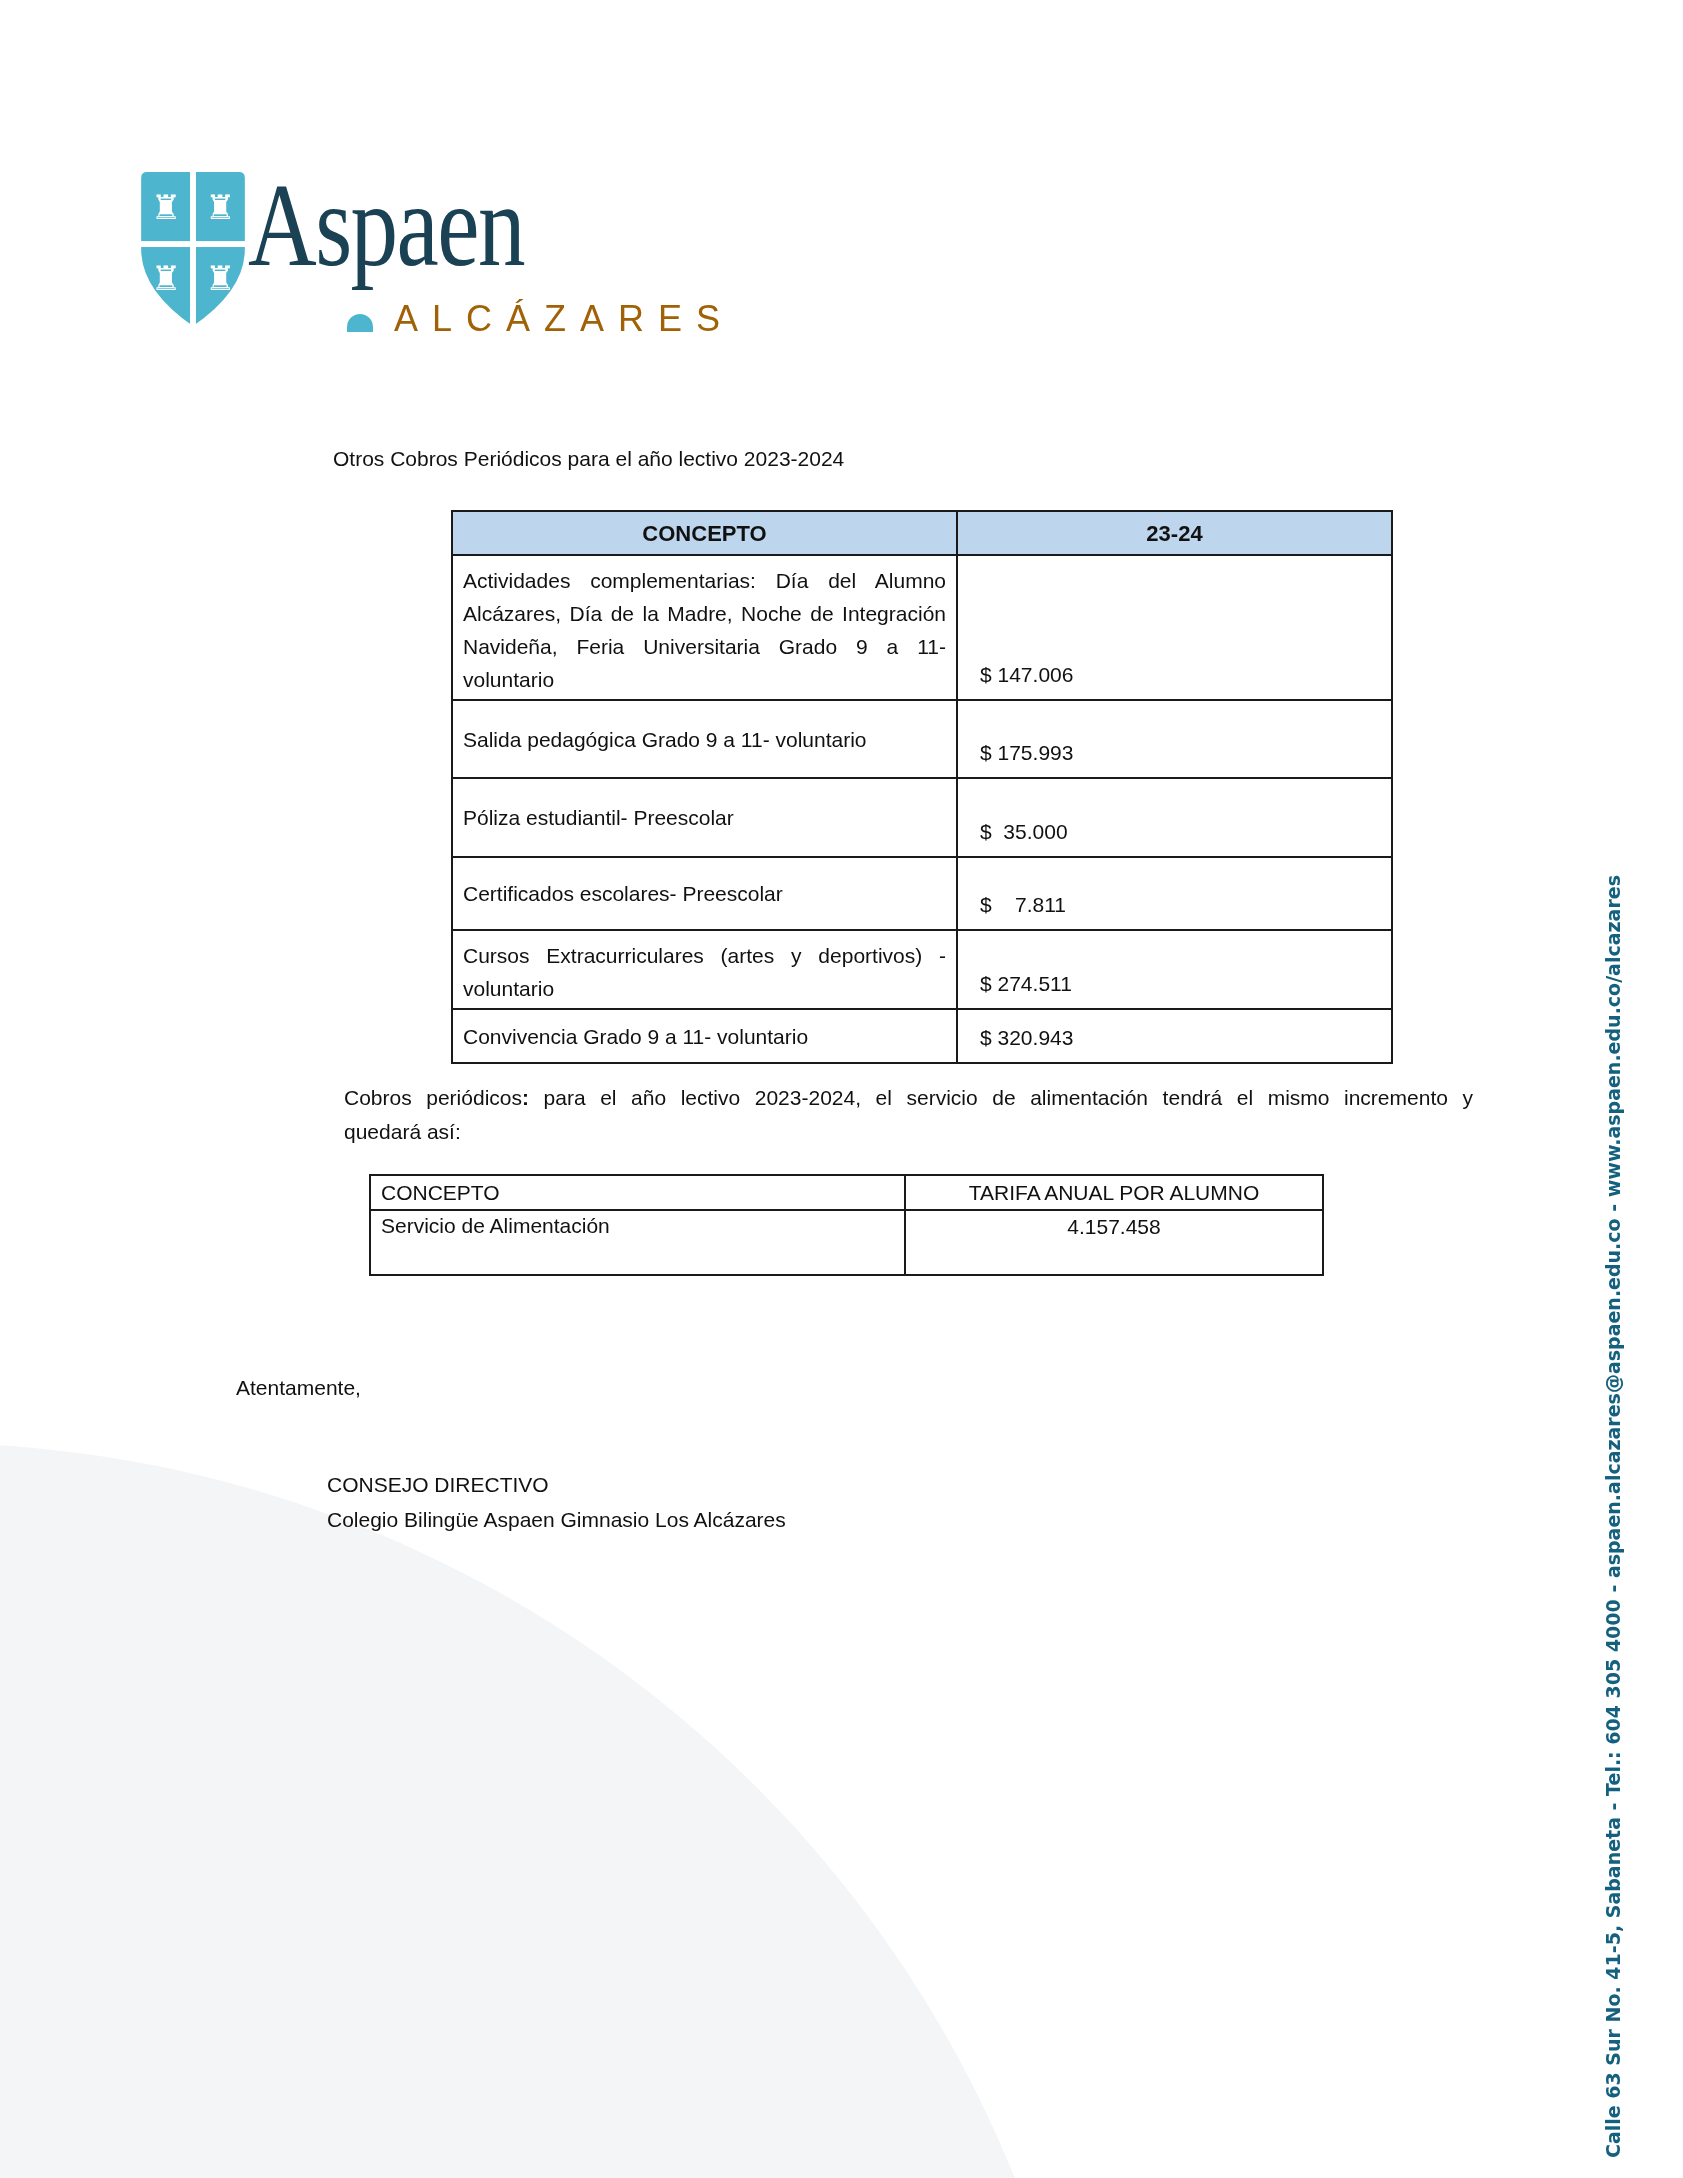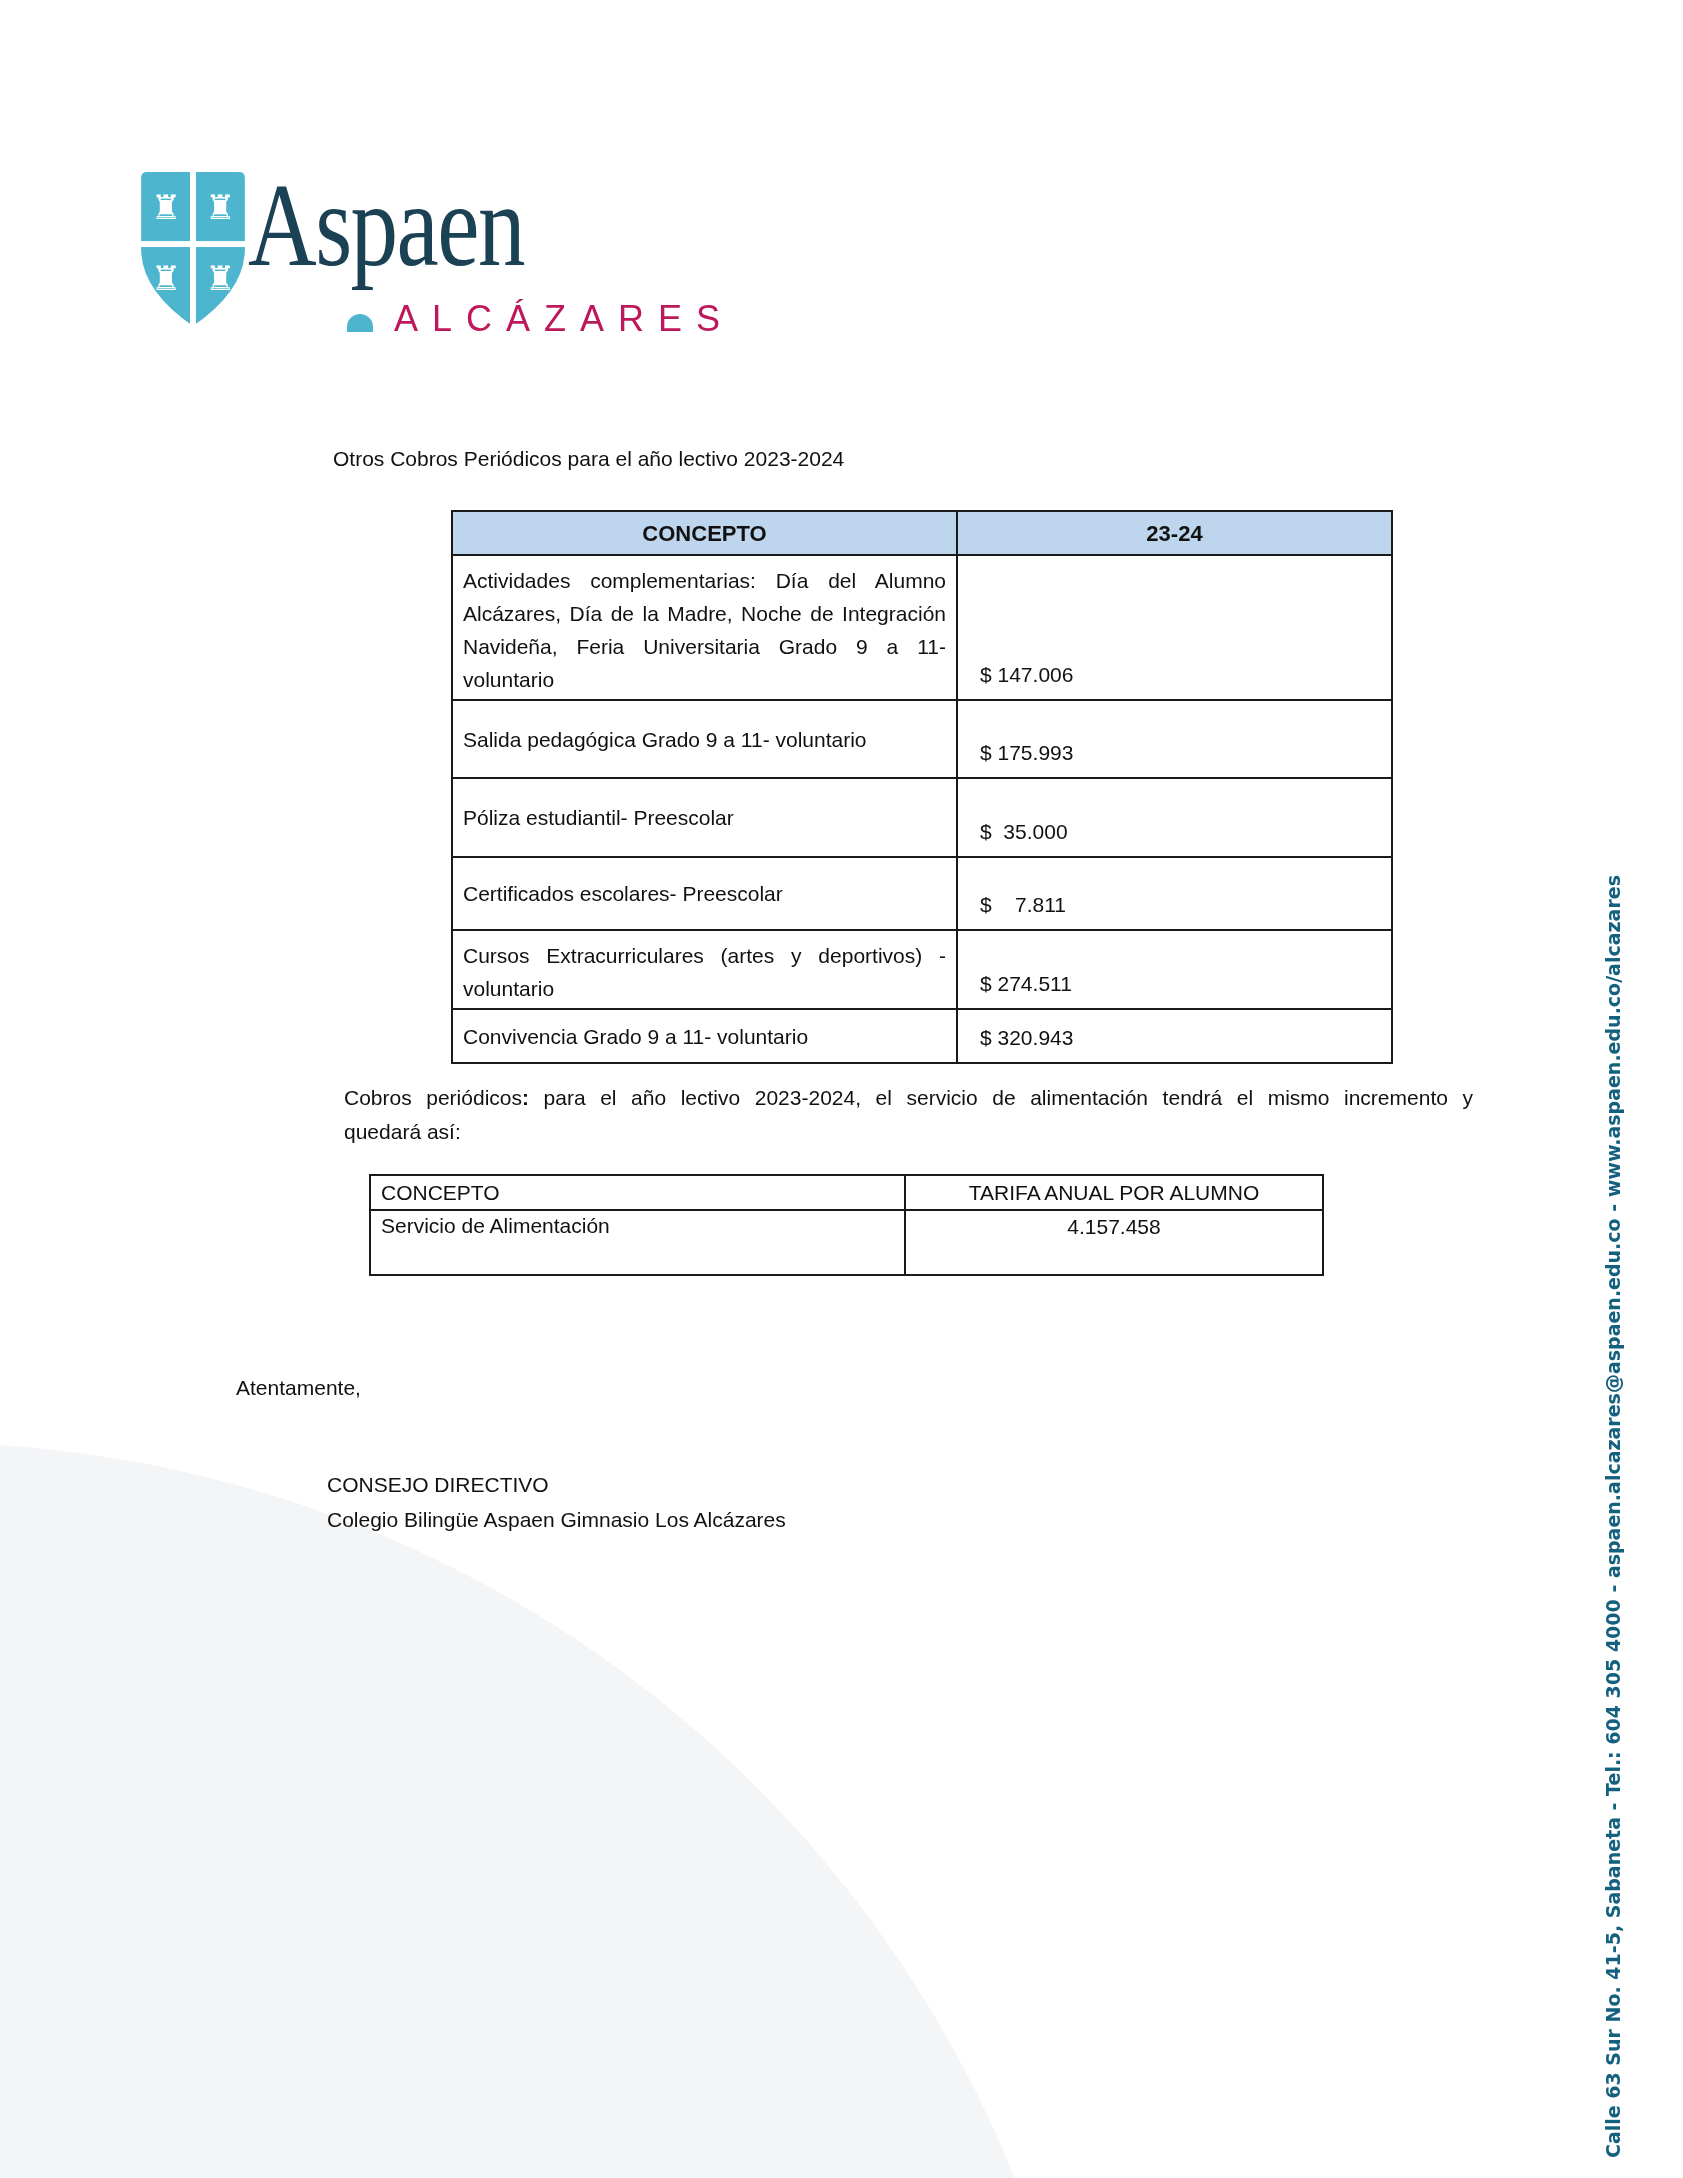--- a/index.html
+++ b/index.html
@@ -24,21 +24,21 @@
     font-size:119px;line-height:1.0;font-weight:normal;
     color:#1b4254;transform:scaleX(0.80);transform-origin:left top;
     letter-spacing:-2px;white-space:nowrap;
   }
   .brand-dot{
     left:347px;top:314px;width:26px;height:18px;
     background:#4db5cd;border-radius:13px 13px 0 0;
   }
   .subbrand{
     left:394px;top:298px;
-    font-size:36px;letter-spacing:14px;color:#be185d;
+    font-size:36px;letter-spacing:14px;color:#a16207;
     font-weight:normal;white-space:nowrap;
   }
 
   
   .title{left:333px;top:447px;font-size:21px;white-space:nowrap;}
   .para{left:344px;top:1081px;width:1129px;font-size:21px;line-height:34px;}
   .para .l1{text-align:justify;text-align-last:justify;}
   .para .bold-colon{font-weight:bold;}
   .closing{left:236px;top:1376px;font-size:21px;}
   .sig{left:327px;top:1467px;width:1049px;text-align:left;

